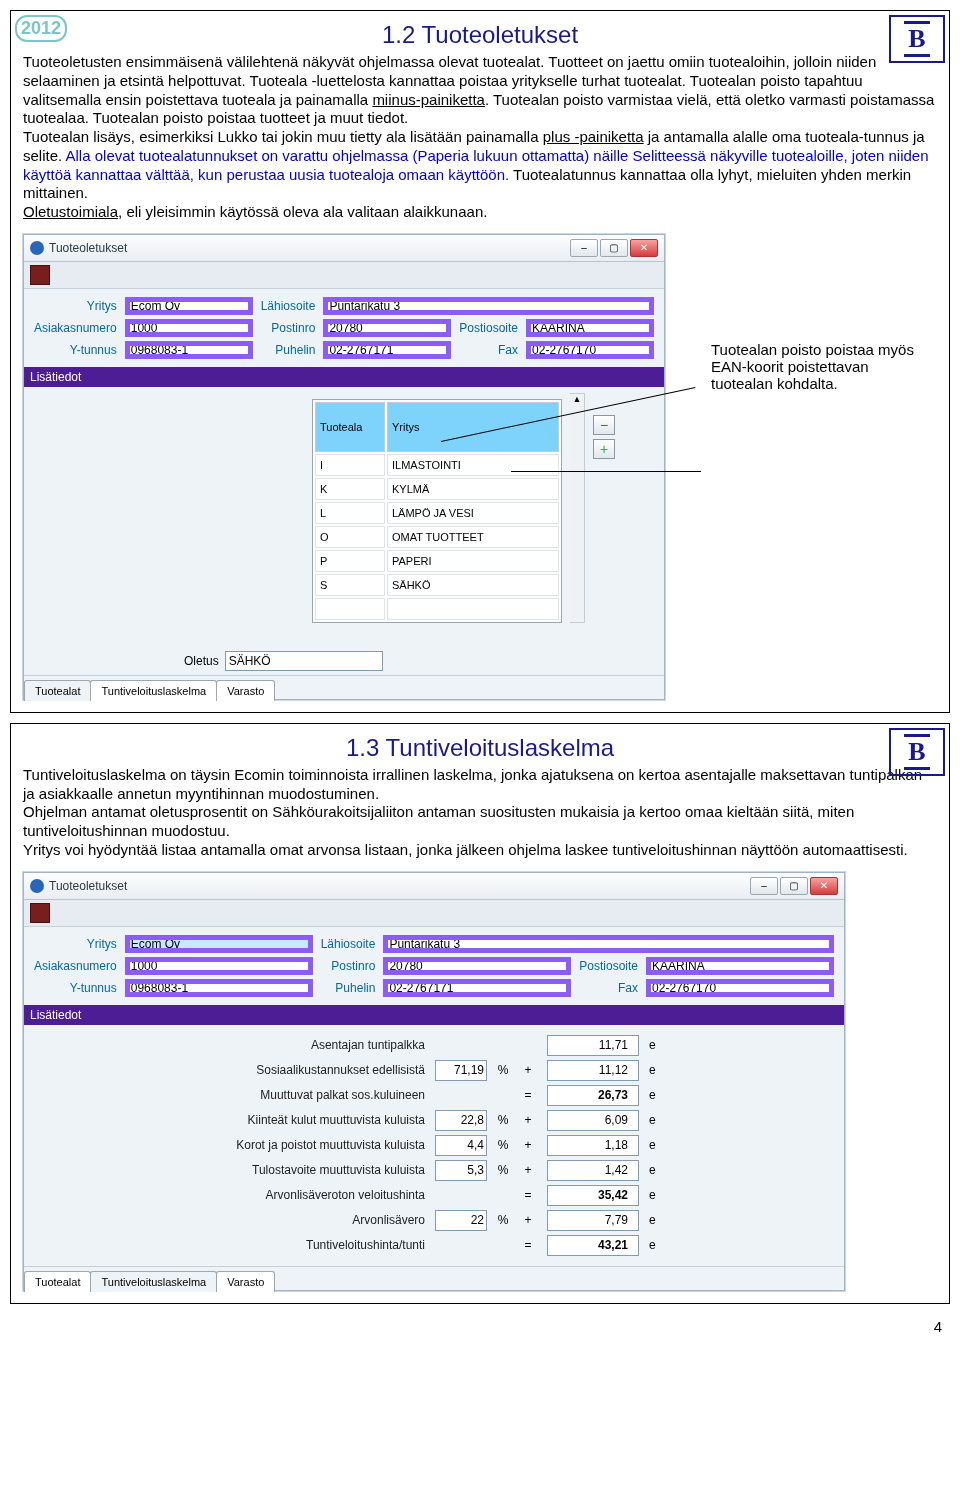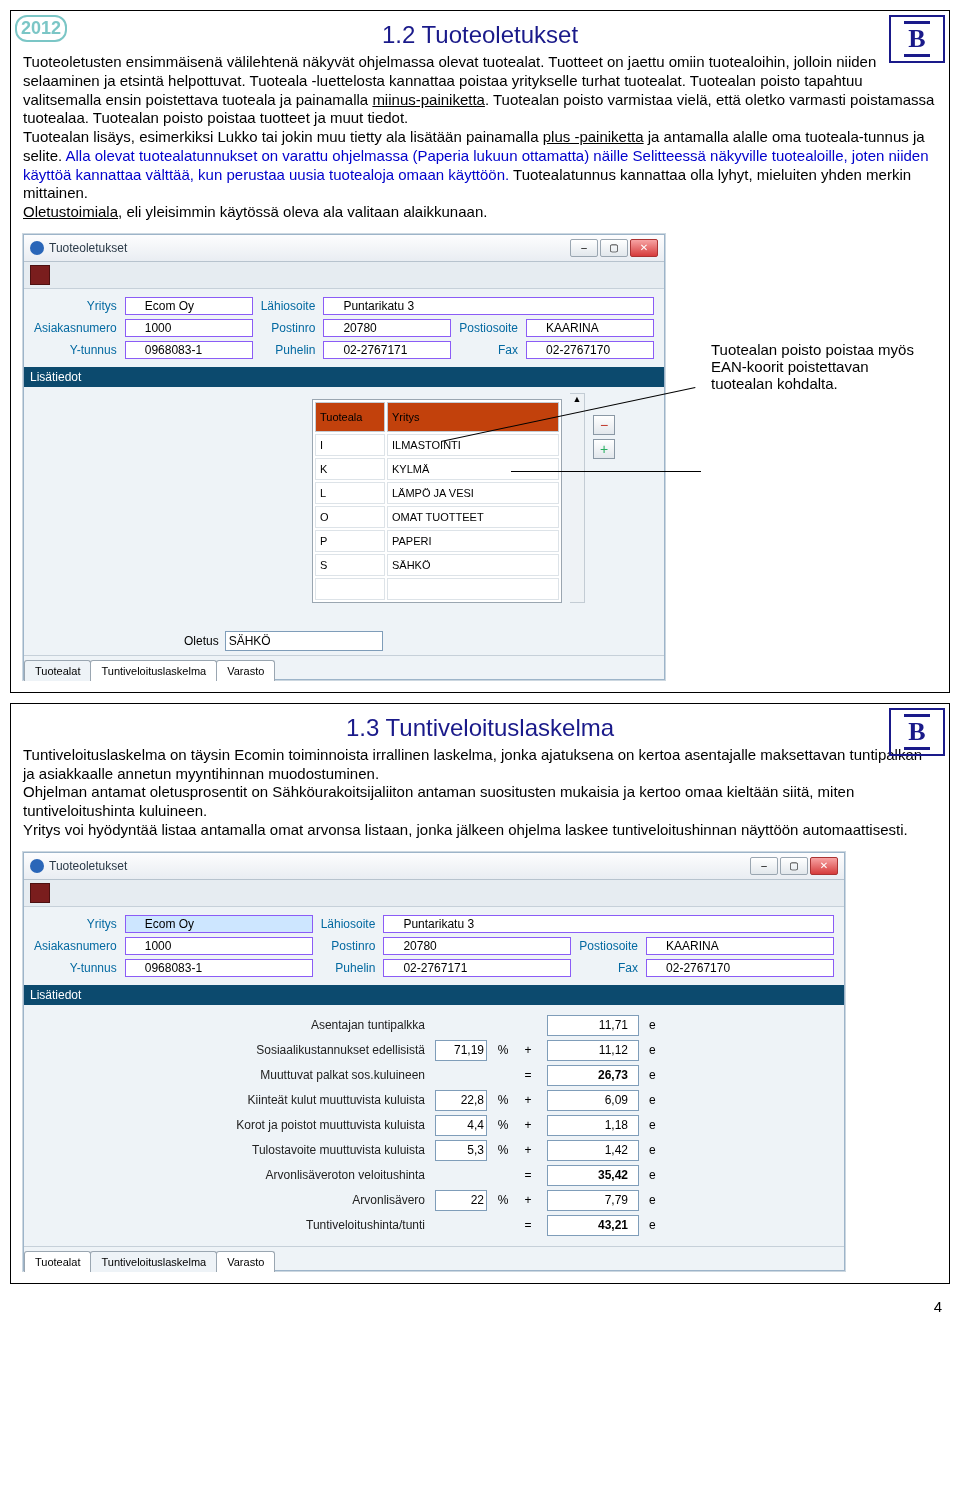--- a/index.html
+++ b/index.html
@@ -15,29 +15,29 @@
   .callout { position:absolute; font-size:15px; color:#000; }
   
   .win { border:1px solid #9db4c9; background:#eef3f7; font-size:12px; color:#000; margin-top:12px; box-shadow:0 0 0 1px #ccd7e0; position:relative; }
   .win .titlebar { display:flex; align-items:center; justify-content:space-between; background:linear-gradient(#fdfdfe,#e9edf2); border-bottom:1px solid #b7c3ce; padding:4px 6px; }
   .win .titlebar .left { display:flex; align-items:center; gap:5px; }
   .win .titlebar .wicon { width:14px; height:14px; background:#2a66b8; border-radius:50%; }
   .win .titlebar .wtitle { color:#2b3a48; }
   .win .ctrls { display:flex; gap:2px; }
   .win .ctrls .cbtn { width:26px; height:16px; border:1px solid #9aa6b1; background:linear-gradient(#fff,#e2e7ec); border-radius:2px; display:flex; align-items:center; justify-content:center; font-size:10px; line-height:1; }
   .win .ctrls .close { background:linear-gradient(#f7a3a3,#d63c3c); color:#fff; border-color:#a33; }
-  .section-bar { background:#0c4a6e; color:#fff; padding:3px 6px; font-size:12px; }
+  .section-bar { background:#4c1d95; color:#fff; padding:3px 6px; font-size:12px; }
   .formgrid { display:grid; grid-template-columns:auto 1fr auto 1fr auto 1fr; gap:4px 8px; padding:8px 10px; align-items:center; }
   .formgrid label { justify-self:end; color:#0369a1; }
-  .formgrid input { width:100%; box-sizing:border-box; border:1px solid #8b5cf6; background:#fff; font:12px Arial; padding:2px 19px; height:18px; }
+  .formgrid input { width:100%; box-sizing:border-box; border:5px solid #8b5cf6; background:#fff; font:12px Arial; padding:2px 1px; height:18px; }
   .toolstrip { background:#e6ecf1; border-bottom:1px solid #c6d0d9; padding:3px 6px; display:flex; gap:4px; }
   .toolstrip .tbtn { width:18px; height:18px; background:#7a1d1d; border:1px solid #4d1010; }
   
   .ta-table { margin:6px 0 0 140px; width:250px; border:1px solid #9aa6b1; background:#fff; }
-  .ta-table th { background:#c2410c; border:1px solid #c3ccd4; font-weight:normal; padding:8px 4px; text-align:left; font-size:11px; }
+  .ta-table th { background:#7dd3fc; border:1px solid #c3ccd4; font-weight:normal; padding:18px 4px; text-align:left; font-size:11px; }
   .ta-table td { border:1px solid #dde3e8; padding:2px 4px; font-size:11px; height:16px; }
   .ta-btns { display:flex; flex-direction:column; gap:4px; }
   .ta-btns button { width:22px; height:20px; border:1px solid #8a98a5; background:linear-gradient(#fff,#e2e7ec); color:#c0392b; font-size:14px; line-height:1; cursor:pointer; }
   .ta-btns button.plus { color:#27ae60; }
   .ta-wrap { display:flex; align-items:flex-start; gap:8px; }
   .oletus-row { margin:26px 0 4px 160px; display:flex; align-items:center; gap:6px; }
   .oletus-row input { width:150px; border:1px solid #7f9db9; background:#fff; padding:2px 3px; font:12px Arial; }
   .tabs { display:flex; gap:0; margin-top:4px; border-top:1px solid #c6d0d9; padding-top:2px; }
   .tabs .tab { border:1px solid #9aa6b1; border-bottom:none; background:#fff; padding:4px 10px; font-size:11px; border-radius:3px 3px 0 0; margin-right:-1px; position:relative; top:2px; }
   .tabs .tab.active { background:#eef3f7; }
@@ -179,21 +179,21 @@
 </div>
 
 <div class="slide">
   <div class="b-badge">
       <span>B</span>
     </div>
   <h1 class="title">1.3 Tuntiveloituslaskelma</h1>
   <div class="bodytext">
     <span>Tuntiveloituslaskelma on täysin Ecomin toiminnoista irrallinen laskelma, jonka ajatuksena on kertoa asentajalle maksettavan tuntipalkan ja asiakkaalle annetun myyntihinnan muodostuminen.</span>
     <div class="indent"></div>
-    <span>Ohjelman antamat oletusprosentit on Sähköurakoitsijaliiton antaman suositusten mukaisia ja kertoo omaa kieltään siitä, miten tuntiveloitushinta kuluineen.</span>
+    <span>Ohjelman antamat oletusprosentit on Sähköurakoitsijaliiton antaman suositusten mukaisia ja kertoo omaa kieltään siitä, miten tuntiveloitushinnan muodostuu.</span>
     <div class="indent"></div>
     <span>Yritys voi hyödyntää listaa antamalla omat arvonsa listaan, jonka jälkeen ohjelma laskee tuntiveloitushinnan näyttöön automaattisesti.</span>
   </div>
 
   <div class="win" style="width:820px;">
     <div class="titlebar">
       <div class="left">
         <div class="wicon"></div>
         <span class="wtitle">Tuoteoletukset</span>
       </div>

